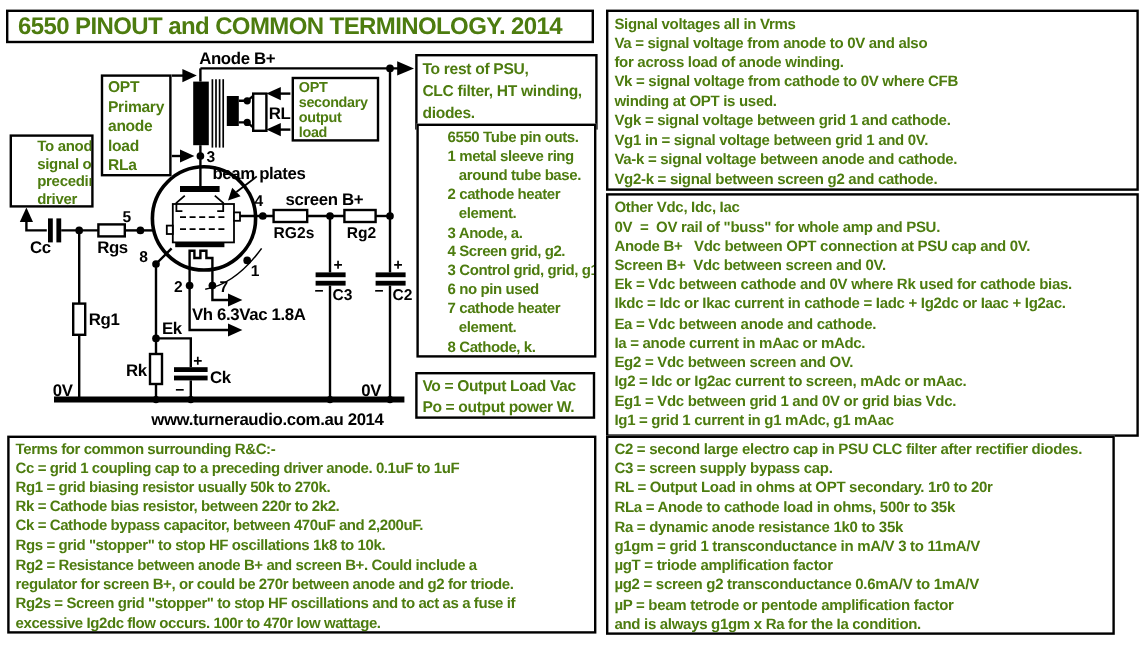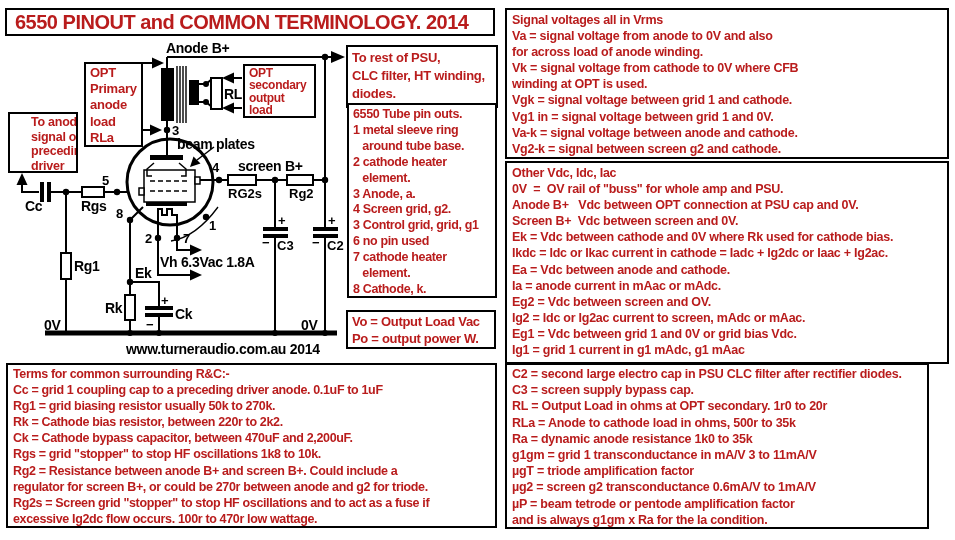--- a/index.html
+++ b/index.html
@@ -1,18 +1,18 @@
 <!DOCTYPE html>
 <html><head>
 <meta charset="utf-8">
 <style>
   html,body{margin:0;padding:0;background:#fff;}
   .canvas{
     position:relative;width:955px;height:540px;background:#fff;overflow:hidden;
-    font-family:"Liberation Sans","DejaVu Sans",sans-serif;font-weight:bold;color:#b91c1c;
+    font-family:"Liberation Sans","DejaVu Sans",sans-serif;font-weight:bold;color:#4d7c0f;
   }
   .tbox{
     position:absolute;border:2px solid #000;background:#fff;box-sizing:border-box;
     font-size:12.5px;letter-spacing:-0.25px;overflow:hidden;
   }
   .tbox .ln{white-space:pre;}
   .title-box{
     left:5px;top:8px;width:490px;height:28px;
     display:flex;align-items:center;padding-left:8px;
     font-size:20px;letter-spacing:-0.5px;
@@ -27,21 +27,21 @@
   .box-terms .ln{line-height:16.1px;}
   .box-toanode{left:8px;top:112px;width:70px;height:61px;padding:1px 21px;font-size:12.5px;}
   .box-toanode .ln{line-height:14.6px;}
   .box-optprimary{left:84px;top:62px;width:59px;height:85px;padding:1px 4px;font-size:13px;}
   .box-optprimary .ln{line-height:16.2px;}
   .box-optsecondary{left:243px;top:64px;width:73px;height:54px;padding:1px 4px;font-size:12px;letter-spacing:-0.3px;}
   .box-optsecondary .ln{line-height:12.4px;}
   .box-psu{left:346px;top:45px;width:152px;height:63px;padding:2px 4px;font-size:13px;}
   .box-psu .ln{line-height:18px;}
   .box-pinouts{left:347px;top:103px;width:150px;height:195px;padding:2px 4px;font-size:12.5px;letter-spacing:-0.35px;}
-  .box-pinouts .ln{line-height:15.9px;}
+  .box-pinouts .ln{line-height:15.9px;margin-left:20px;}
   .box-vopo{left:346px;top:310px;width:150px;height:39px;padding:2px 4px;font-size:13px;letter-spacing:-0.3px;}
   .box-vopo .ln{line-height:16.5px;}
   svg.schem{position:absolute;left:0;top:0;}
   svg.schem text{font-family:"Liberation Sans","DejaVu Sans",sans-serif;font-weight:bold;fill:#000;}
   .t13{font-size:13px;}
   .t14{font-size:14px;letter-spacing:-0.3px;}
 </style>
 </head>
 <body>
 

